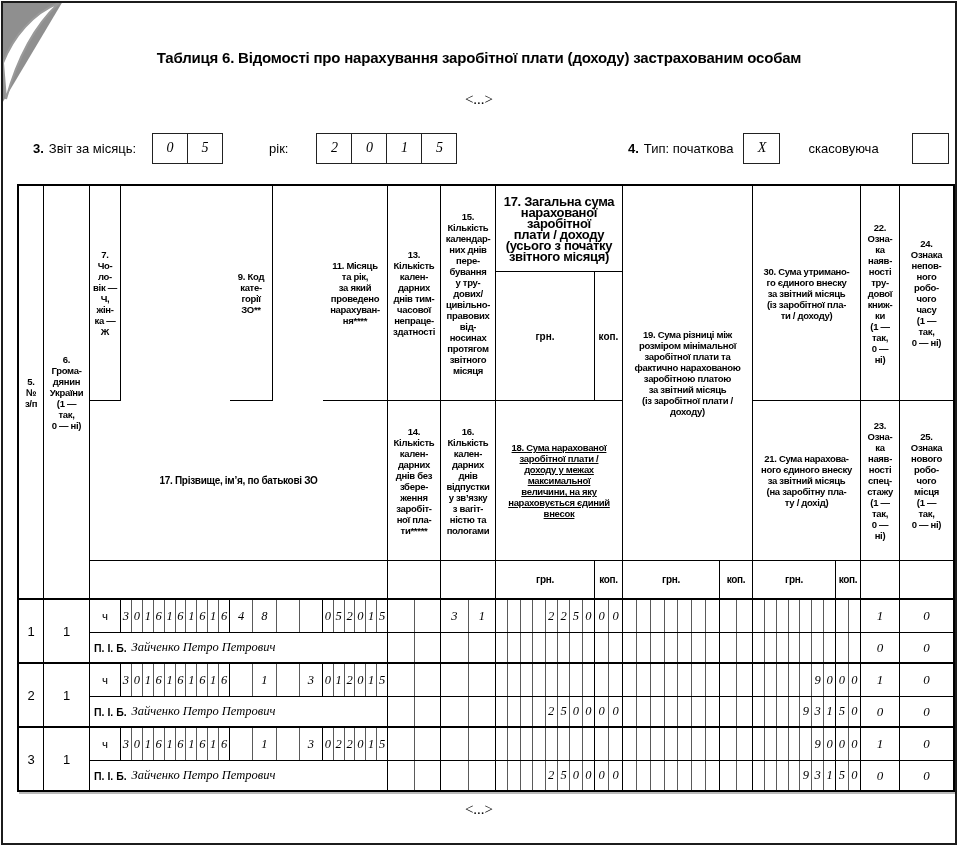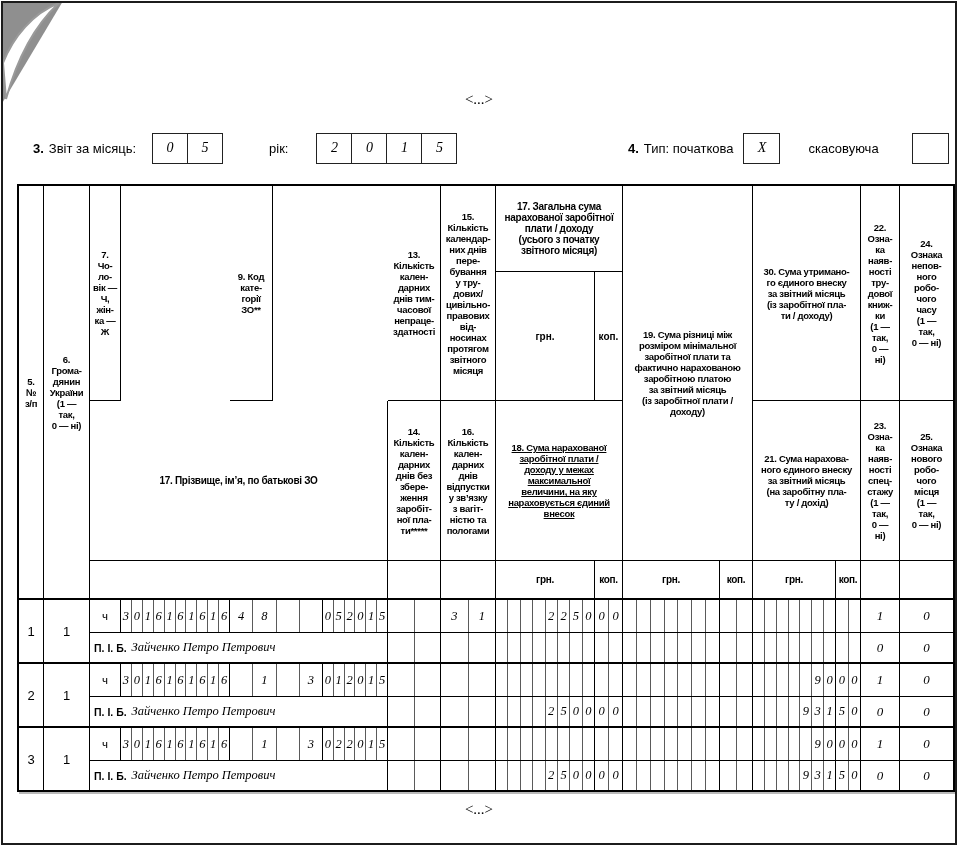--- a/index.html
+++ b/index.html
@@ -16,21 +16,21 @@
   .fbox .fb{width:34px;border-right:1.5px solid #222;display:flex;align-items:center;justify-content:center;font:italic 14px "Liberation Serif",serif;}
   .fbox .fb:last-child{border-right:none;}
   .sq{border:1.5px solid #222;width:35px;height:29px;display:flex;align-items:center;justify-content:center;font:italic 14px "Liberation Serif",serif;}
   
   .tbl{position:absolute;left:14px;top:181px;width:934px;border:2px solid #000;box-shadow:2px 2px 0 #b9b9b9;}
   .hdr{display:grid;width:934px;grid-template-columns:25px 46px 31px 109px 43px 50px 65px 53px 55px 99px 28px 97px 33px 83px 25px 39px 53px;grid-template-rows:215px 160px 37px;}
   .hc{border-right:1px solid #000;border-bottom:1px solid #000;display:flex;align-items:center;justify-content:center;text-align:center;white-space:pre-line;font-weight:bold;font-size:9.5px;line-height:11px;letter-spacing:-0.3px;box-sizing:border-box;overflow:hidden;}
   .hc.lastcol{border-right:none;}
   .hc.r3{border-bottom:none;}
   .c17wrap{border-right:1px solid #000;border-bottom:1px solid #000;box-sizing:border-box;display:flex;flex-direction:column;}
-  .c17top{height:85px;border-bottom:1px solid #000;display:flex;align-items:center;justify-content:center;text-align:center;white-space:pre-line;font-weight:bold;font-size:10px;line-height:11px;letter-spacing:-0.3px;}
+  .c17top{height:85px;border-bottom:1px solid #000;display:flex;align-items:center;justify-content:center;text-align:center;white-space:pre-line;font-weight:bold;font-size:13px;line-height:11px;letter-spacing:-0.3px;}
   .c17bot{flex:1;display:flex;}
   .c17bot .h{width:99px;border-right:1px solid #000;display:flex;align-items:center;justify-content:center;font-weight:bold;font-size:10px;box-sizing:border-box;}
   .c17bot .k{flex:1;display:flex;align-items:center;justify-content:center;font-weight:bold;font-size:10px;}
   
   .body{border-top:2px solid #000;}
   .prow{display:flex;}
   .prow + .prow{border-top:2px solid #000;}
   .numcell{width:25px;border-right:1px solid #000;box-sizing:border-box;display:flex;align-items:center;justify-content:center;font-size:13px;}
   .citcell{width:46px;border-right:1px solid #000;box-sizing:border-box;display:flex;align-items:center;justify-content:center;font-size:13px;}
   .rcol{flex:1;display:flex;flex-direction:column;}
@@ -53,20 +53,21 @@
 </head>
 <body>
 
 <div class="page">
 
   <svg class="curl" width="70" height="110" viewBox="0 0 70 110">
     <polygon points="0,0 62,0 0,104" fill="#8f8f8f"></polygon>
     <path d="M58,2 C34,24 16,58 5,98 L2,62 C12,36 32,12 58,2 Z" fill="#ffffff" stroke="#9a9a9a" stroke-width="2"></path>
   </svg>
 
+  <div class="title">Таблиця 6. Відомості про нарахування заробітної плати (доходу) застрахованим особам</div>
   <div class="ellip top">&lt;...&gt;</div>
 
   <div class="repline">
     <div class="grp" style="left:30px;">
       <span class="bnum">3.</span>
       <span>Звіт за місяць:</span>
       <span class="fbox" style="margin-left:16px;">
         <span class="fb">0</span>
         <span class="fb">5</span>
       </span>
@@ -106,20 +107,26 @@
 ло-
 вік —
 Ч,
 жін-
 ка —
 Ж</div>
       <div class="hc" style="grid-column:5;grid-row:1;">9. Код
 кате-
 горії
 ЗО**</div>
+      <div class="hc" style="grid-column:7;grid-row:1;">11. Місяць
+та рік,
+за який
+проведено
+нарахуван-
+ня****</div>
       <div class="hc" style="grid-column:8;grid-row:1;">13.
 Кількість
 кален-
 дарних
 днів тим-
 часової
 непраце-
 здатності</div>
       <div class="hc" style="grid-column:9;grid-row:1;">15.
 Кількість

